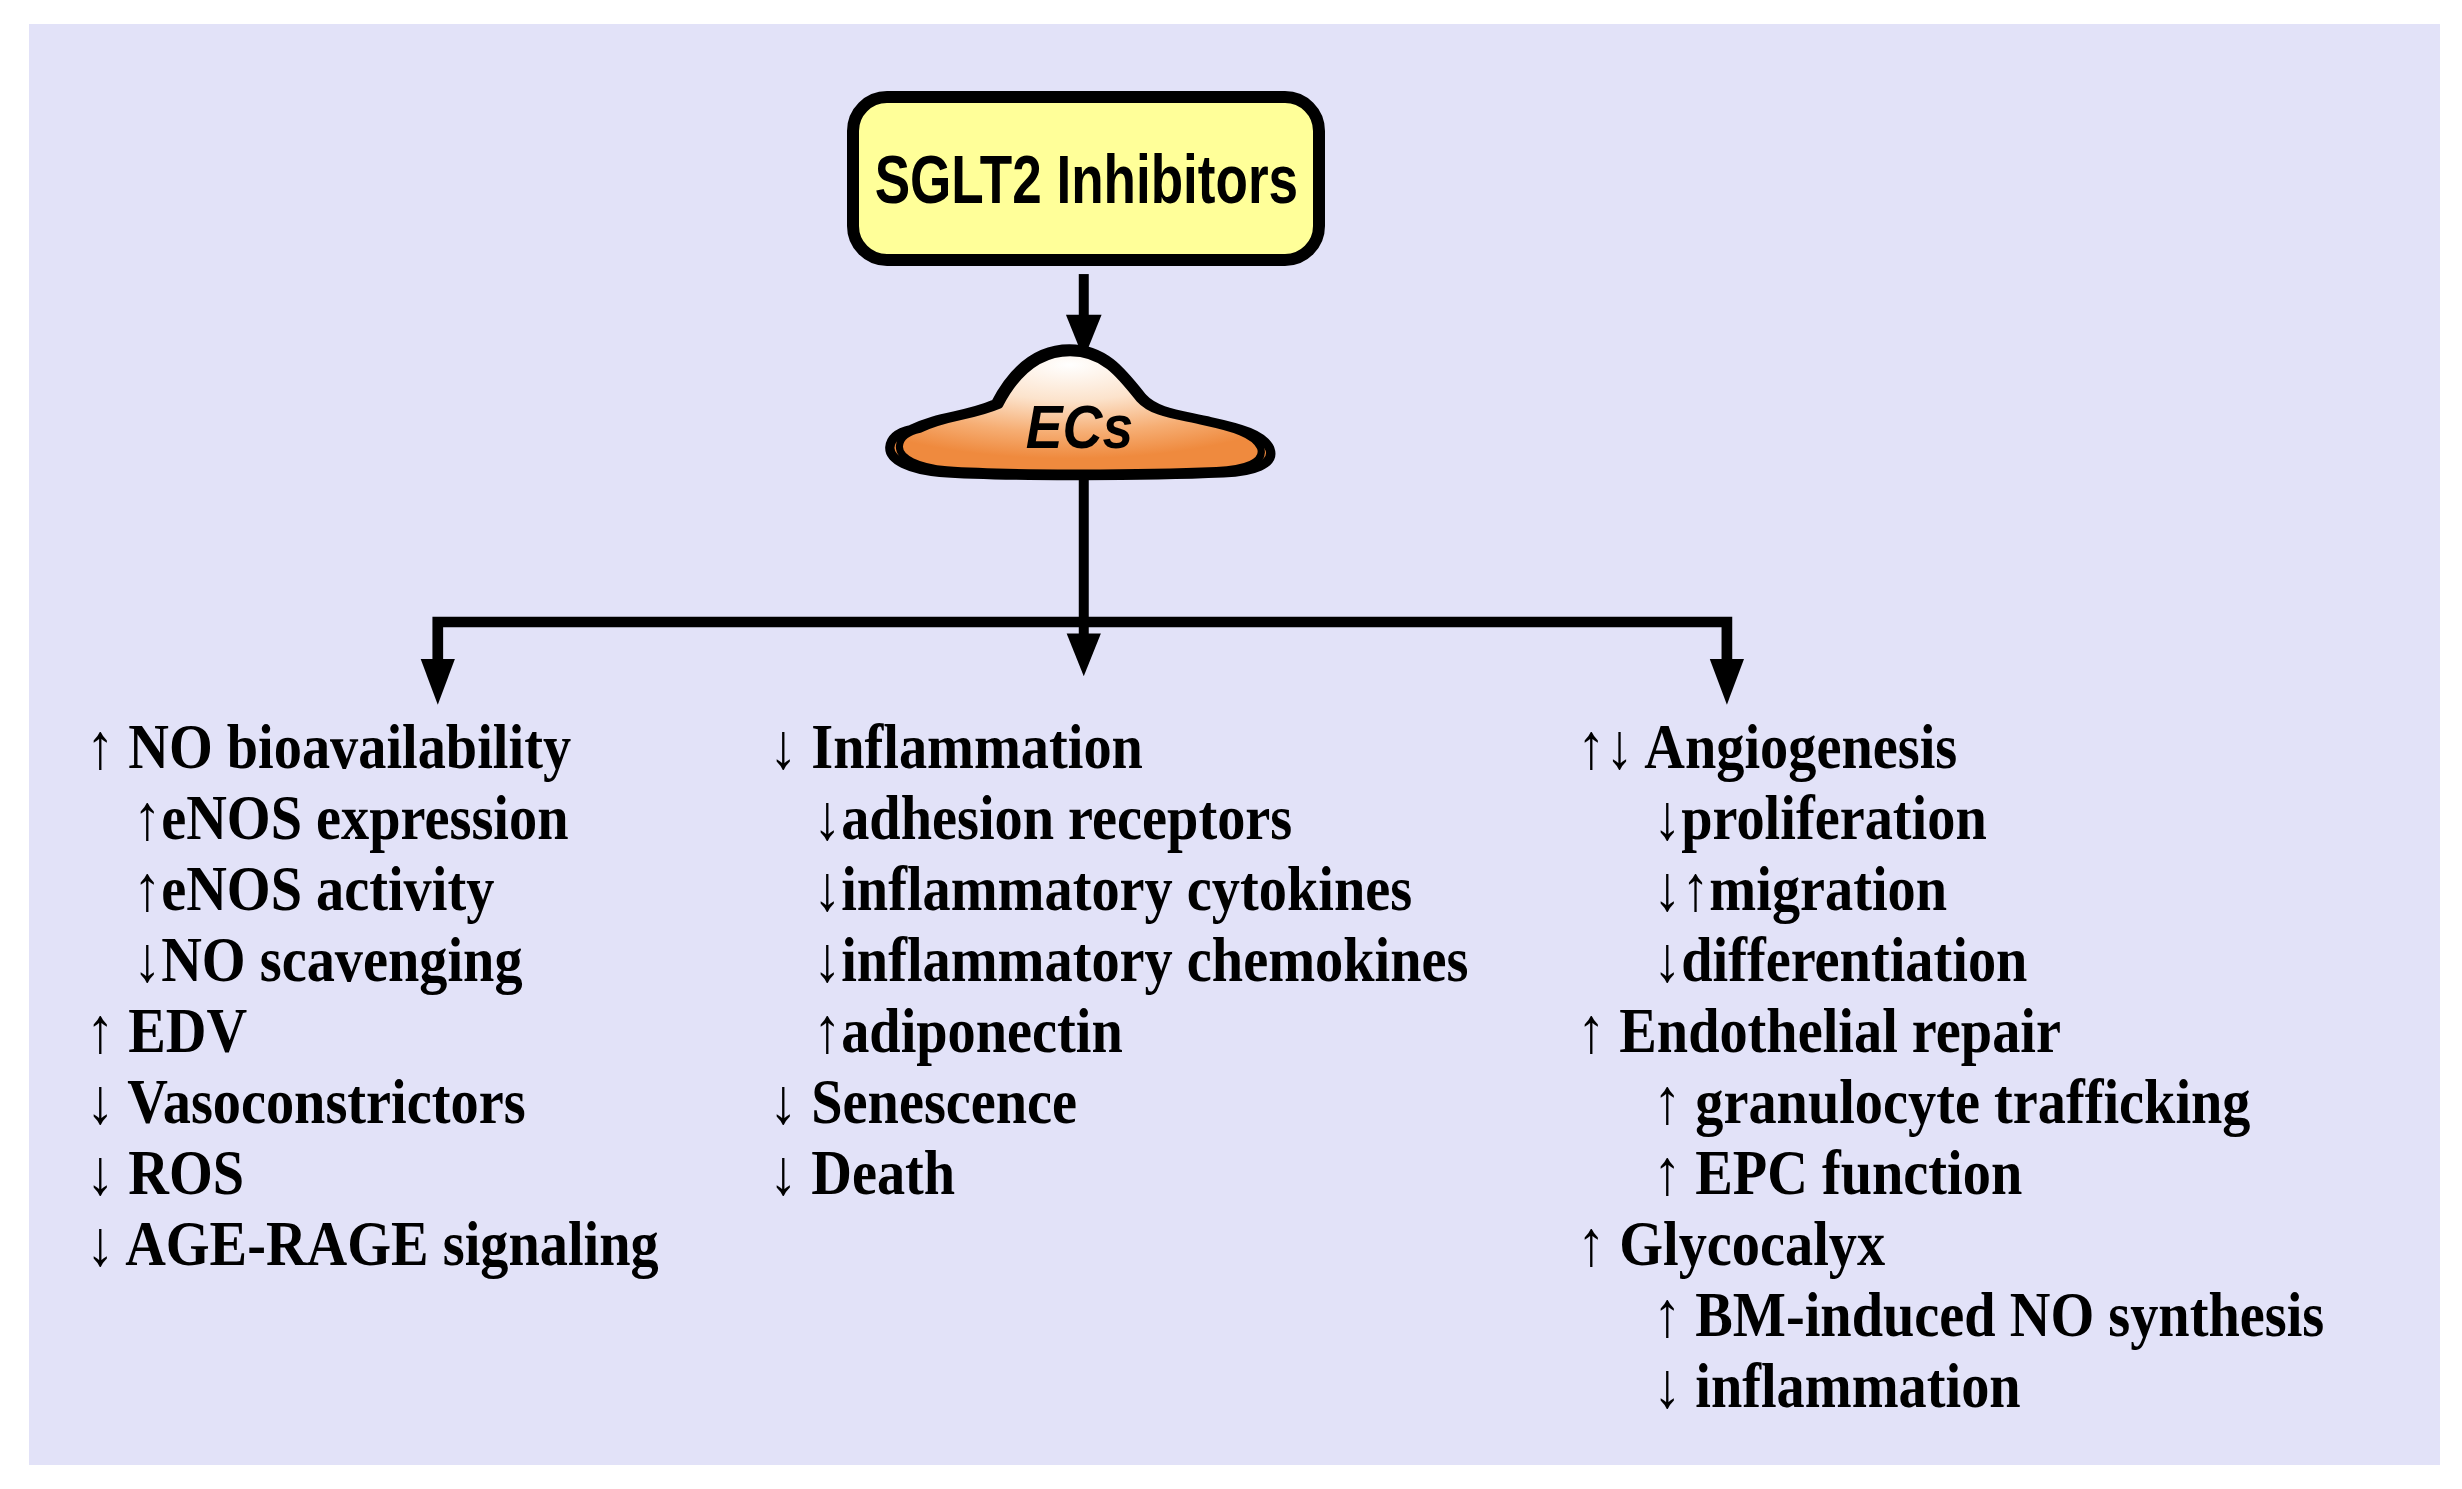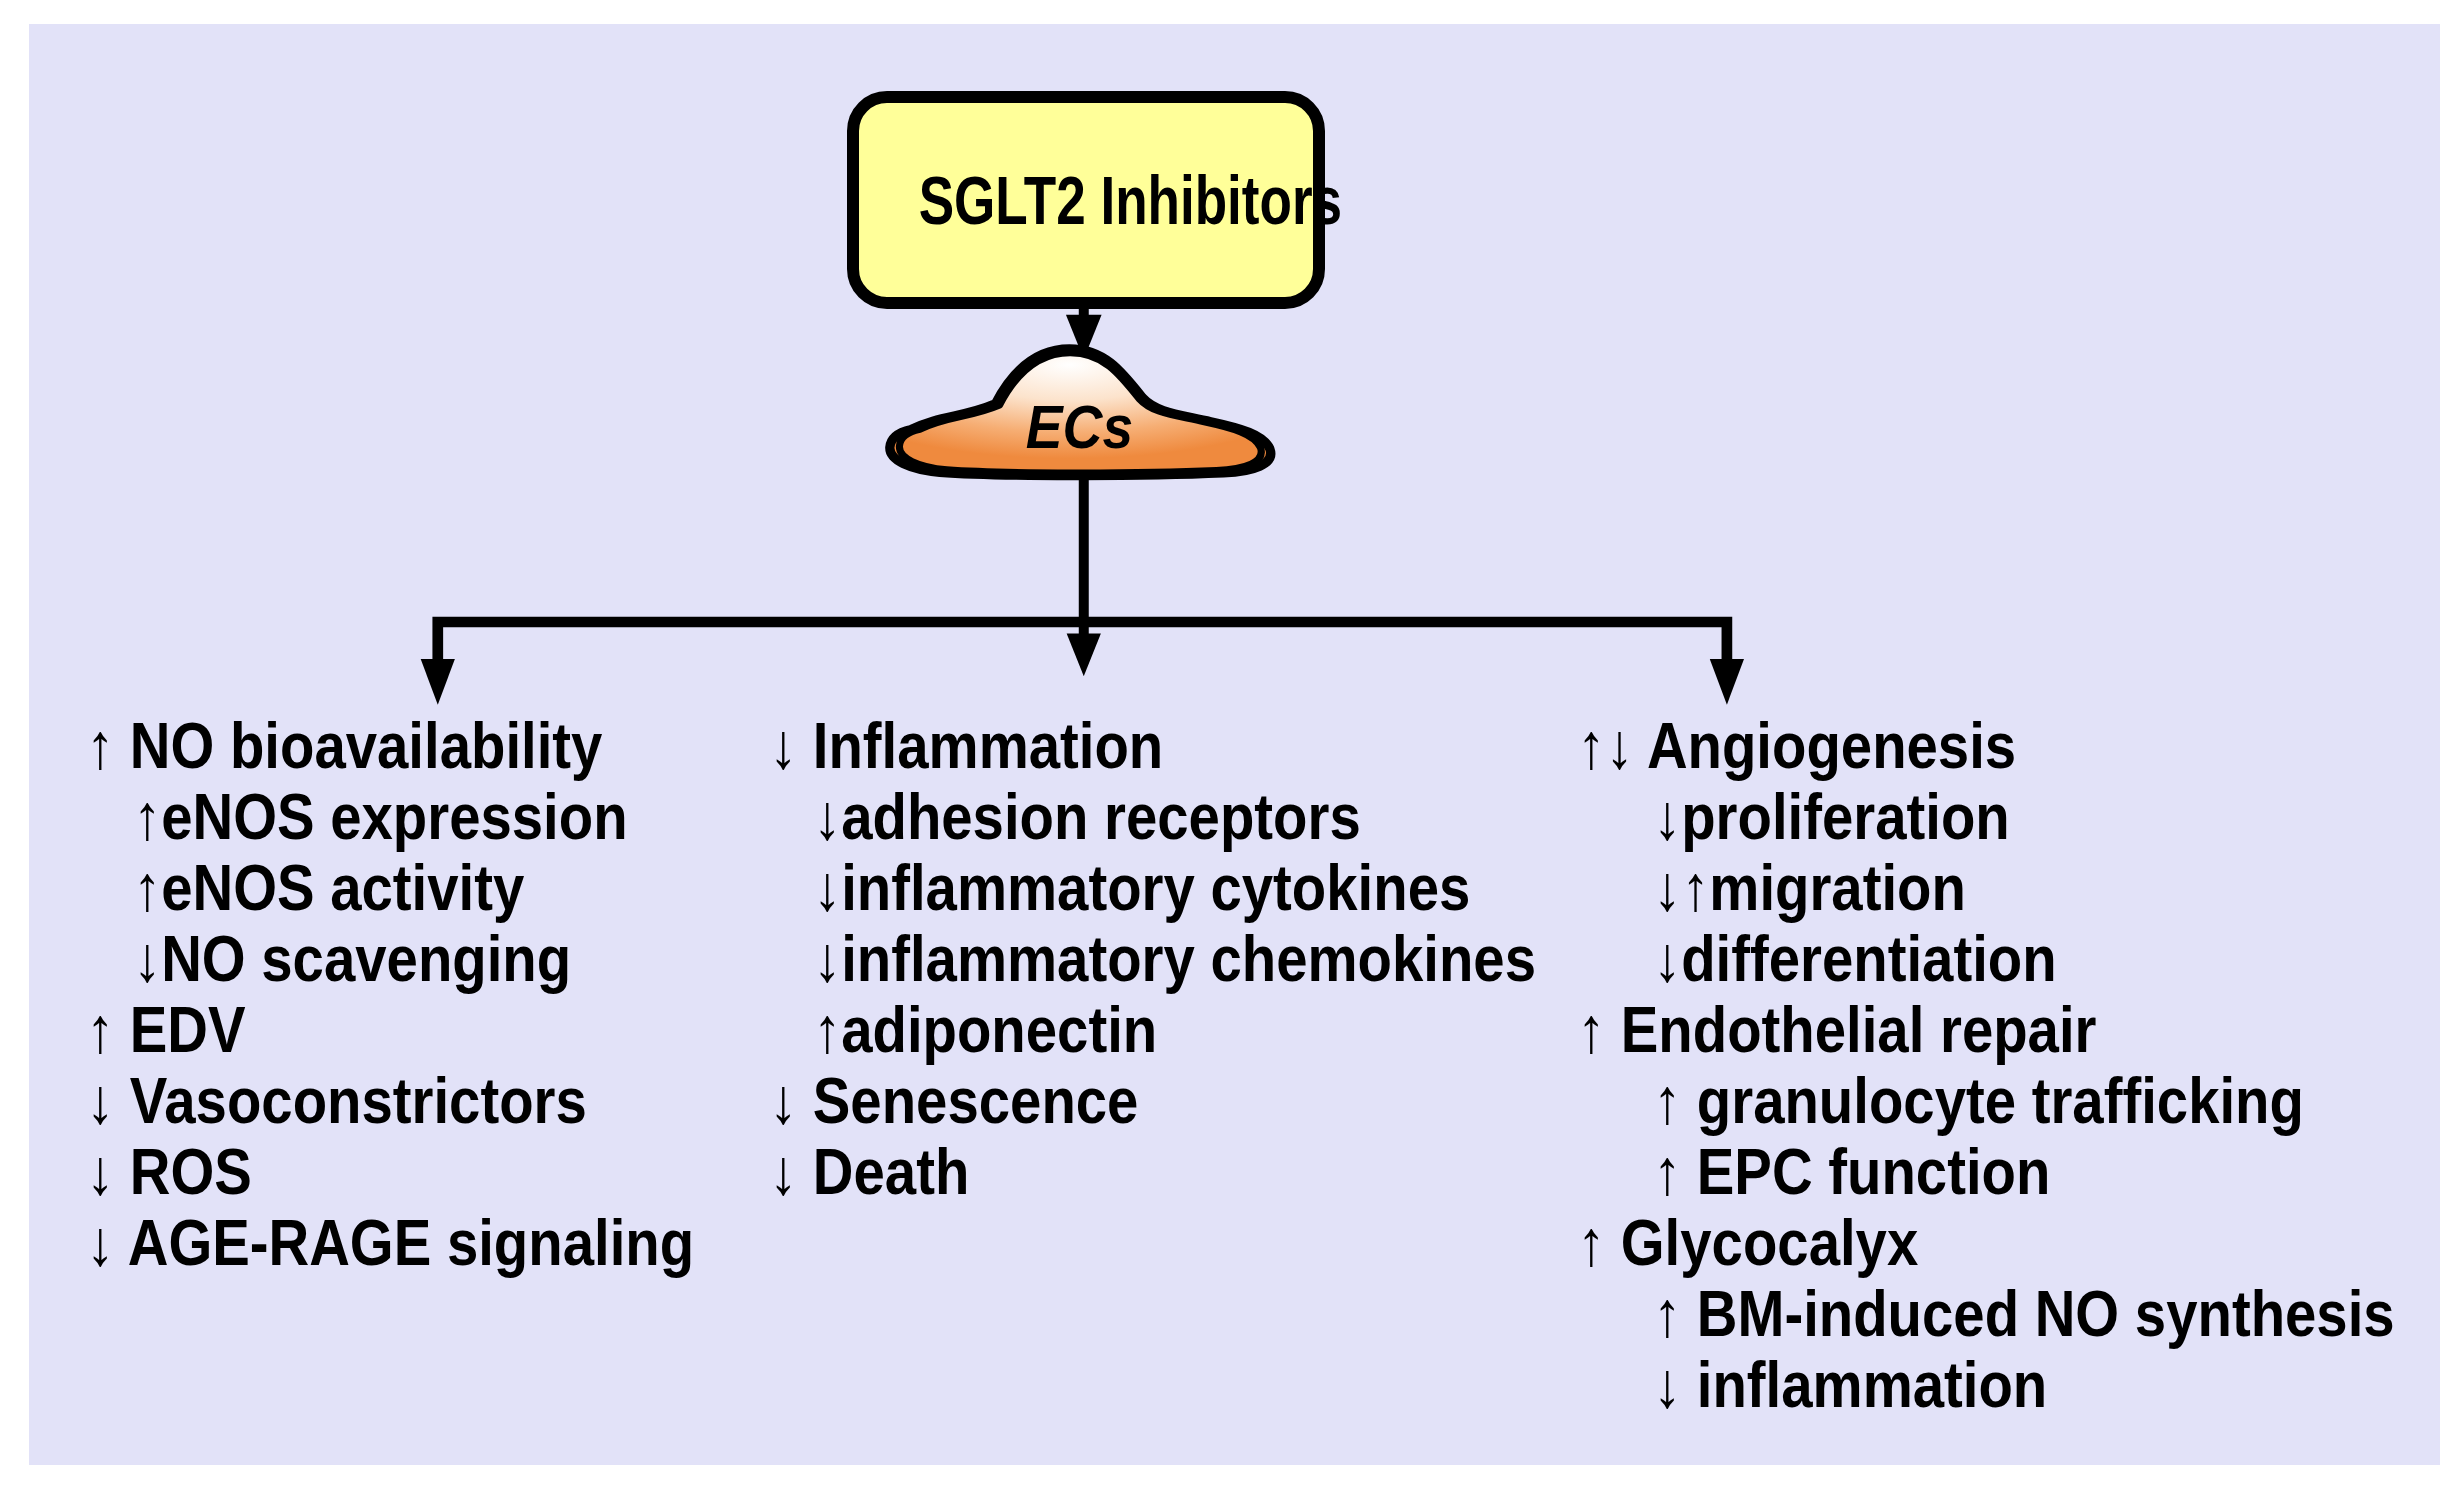--- a/index.html
+++ b/index.html
@@ -15,32 +15,32 @@
     width: 2411px; height: 1441px;
     background: var(--panel-bg, #E2E2F8);
   }
   svg.connectors {
     position: absolute; left: 0; top: 0;
     width: 2462px; height: 1490px;
     pointer-events: none;
   }
   .sglt2-box {
     position: absolute; left: 847px; top: 91px;
-    width: 478px; height: 218px;
+    width: 478px; height: 175px;
     box-sizing: border-box;
     background: var(--box-fill, #FFFF99);
     border: 12px solid var(--box-border, #000000);
     border-radius: 40px;
-    display: flex; align-items: center; justify-content: flex-start;
+    display: flex; align-items: center; justify-content: center;
   }
   .sglt2-box .title {
     font-size: 68px; font-weight: bold; white-space: nowrap;
     transform: scaleX(0.78);
   }
-  .col { position: absolute; top: 711px; }
+  .col { position: absolute; top: 711px; font-family: Liberation Serif, serif; }
   .col-left  { left: 86px;  }
   .col-mid   { left: 769px; }
   .col-right { left: 1577px; }
   .line {
     height: 71px; line-height: 71px;
     font-size: 64px; font-weight: bold; white-space: nowrap;
     transform: scaleX(0.88); transform-origin: 0 50%;
   }
   .col-left  .indent { margin-left: 47px;  }
   .col-mid   .indent { margin-left: 44px;  }

